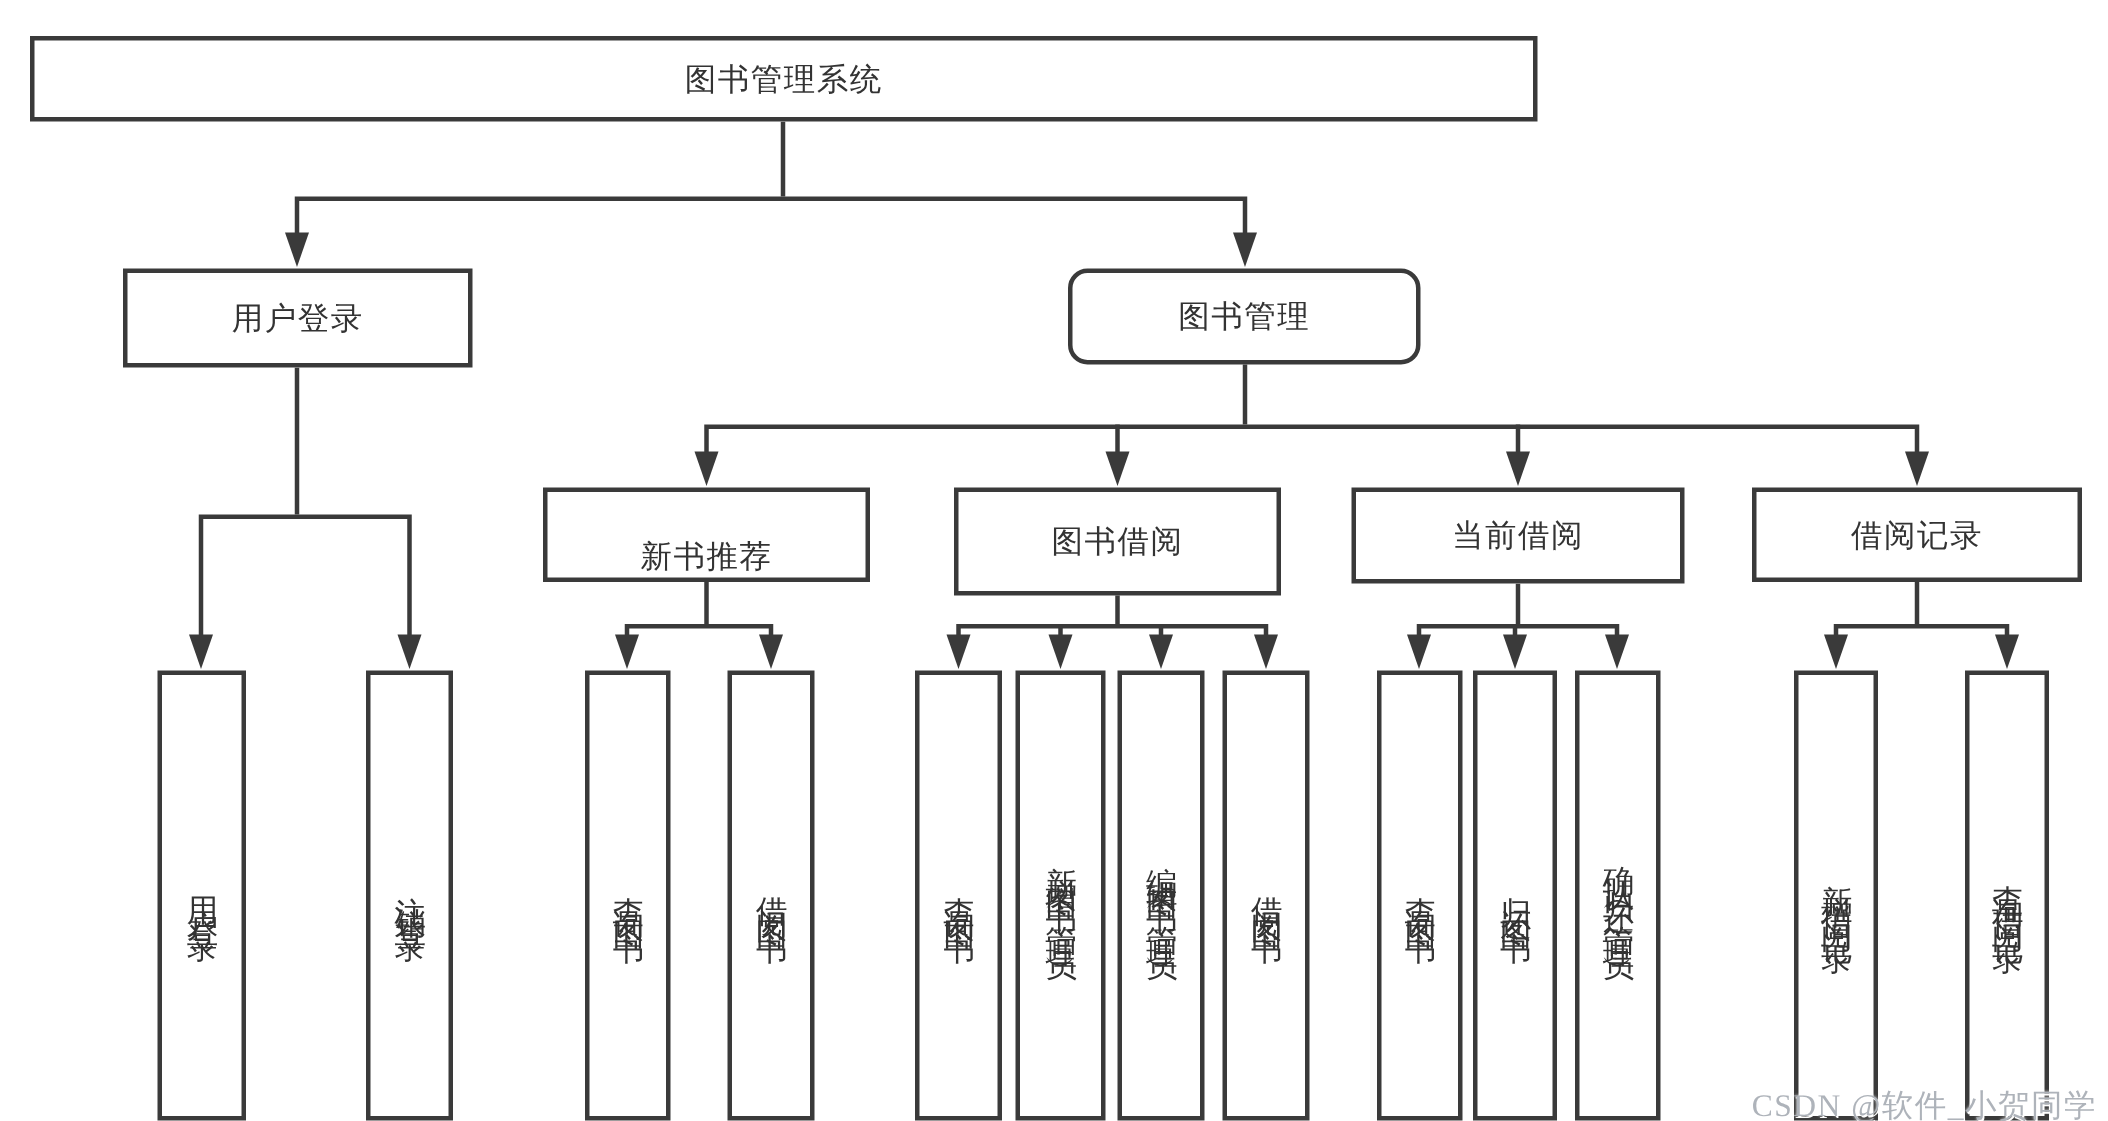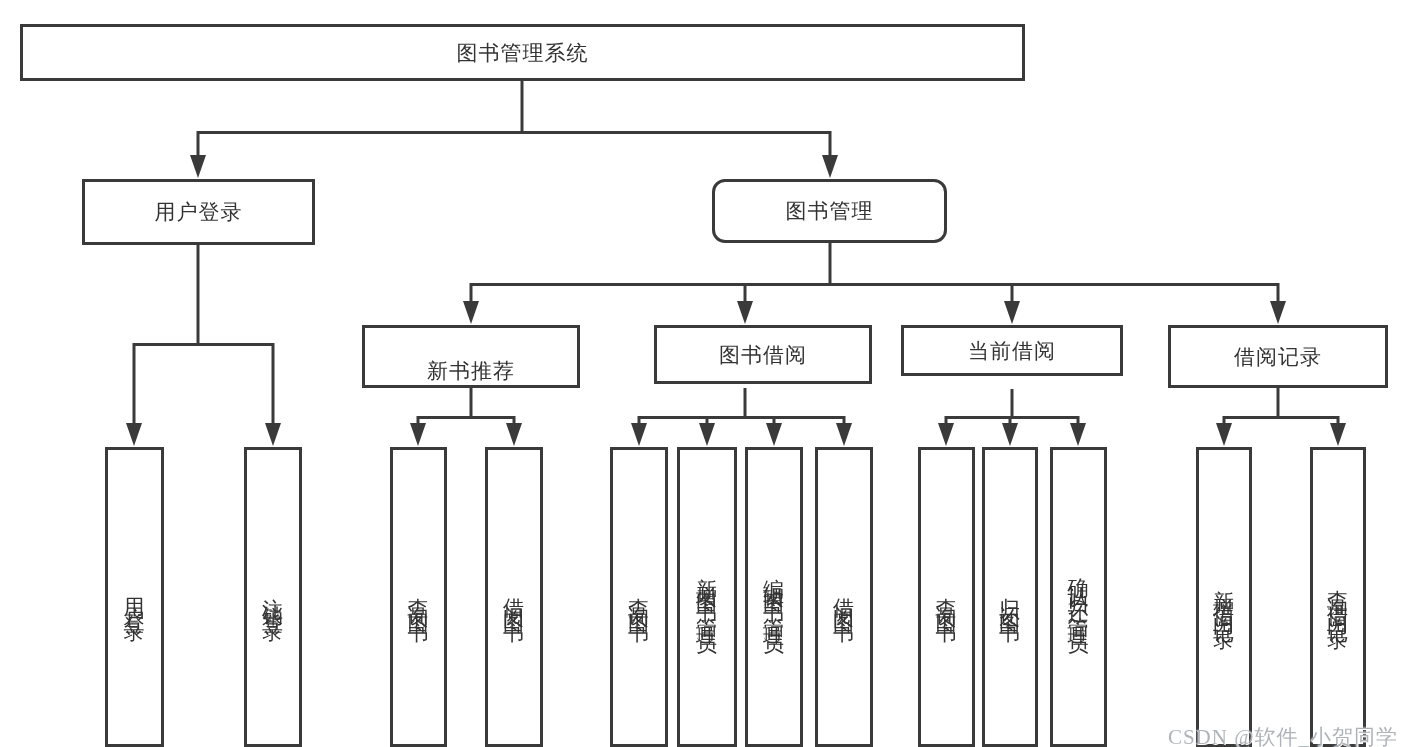--- a/index.html
+++ b/index.html
@@ -135,24 +135,24 @@
   <div class="node" style="left:82px; top:168px; width:233px; height:66px;">
     <span class="lbl">用户登录</span>
   </div>
   <div class="node" style="left:712px; top:168px; width:235px; height:64px;border-radius:13px;">
     <span class="lbl">图书管理</span>
   </div>
 
   <div class="node" style="left:362px; top:314px; width:218px; height:63px;align-items:flex-end;">
     <span class="lbl">新书推荐</span>
   </div>
-  <div class="node" style="left:654px; top:314px; width:218px; height:59px;">
+  <div class="node" style="left:636px; top:314px; width:218px; height:72px;">
     <span class="lbl">图书借阅</span>
   </div>
-  <div class="node" style="left:901px; top:314px; width:222px; height:51px;">
+  <div class="node" style="left:901px; top:314px; width:222px; height:64px;">
     <span class="lbl">当前借阅</span>
   </div>
   <div class="node" style="left:1168px; top:314px; width:220px; height:63px;">
     <span class="lbl">借阅记录</span>
   </div>
 
   <div class="node vnode" style="left:105px; top:436px; width:59px; height:300px;">
     <span class="lbl">用户登录</span>
   </div>
   <div class="node vnode" style="left:244px; top:436px; width:58px; height:300px;">

